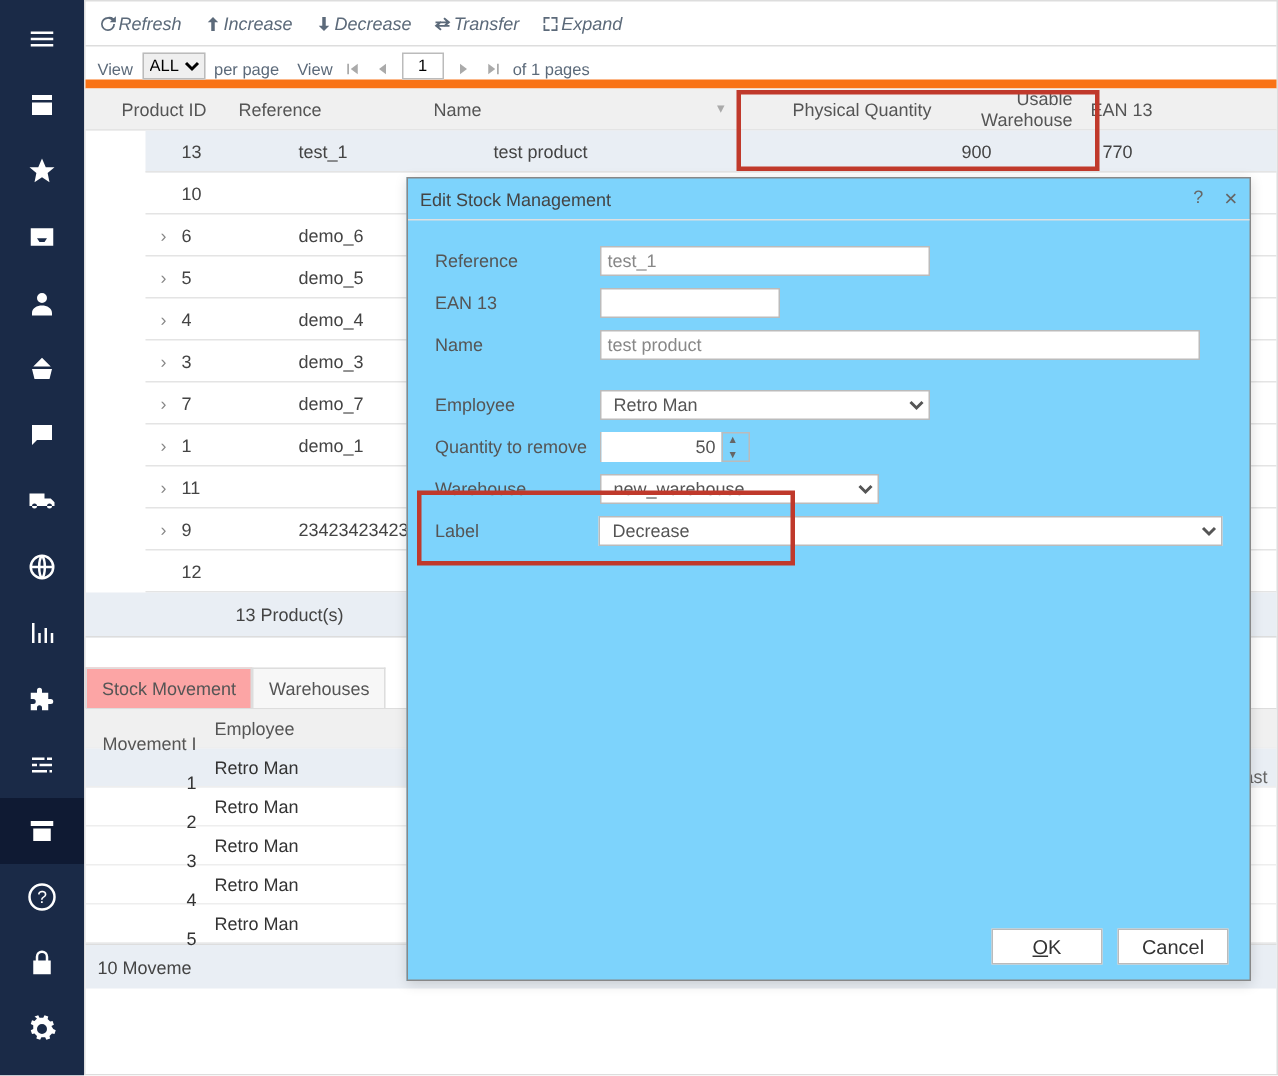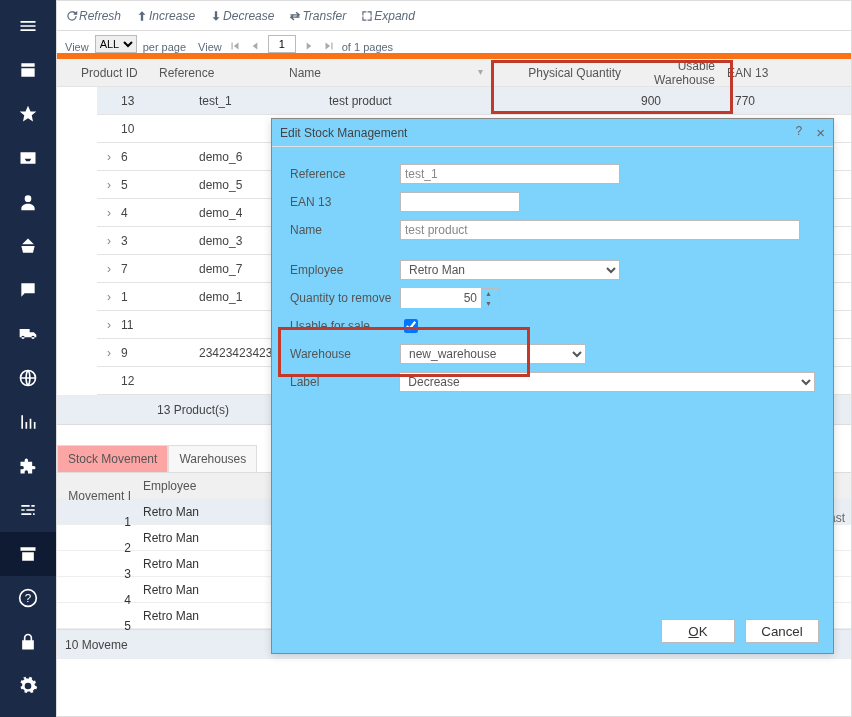--- a/index.html
+++ b/index.html
@@ -541,24 +541,20 @@
       <div class="label">Quantity to remove</div>
       <div class="qty-wrap">
         <input type="text" value="50" style="">
         <div class="spinner">
             <span>▲</span>
             <span>▼</span>
           </div>
       </div>
     </div>
     <div class="form-row">
-      <div class="label">Usable for sale</div>
-      <input type="checkbox" checked="" style="">
-    </div>
-    <div class="form-row">
       <div class="label">Warehouse</div>
       <select style="width:186px"><option>new_warehouse</option></select>
     </div>
     <div class="form-row">
       <div class="label">Label</div>
       <select style="width:418px"><option>Decrease</option></select>
     </div>
   </div>
   <div class="modal-footer">
     <button><u>O</u><span>K</span></button>

